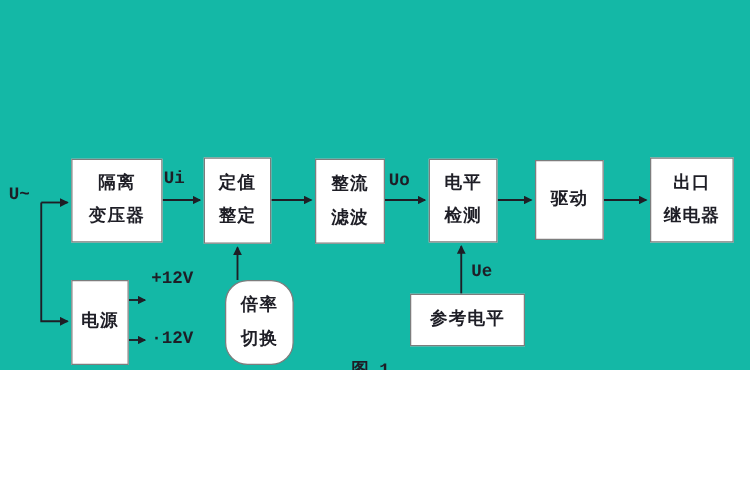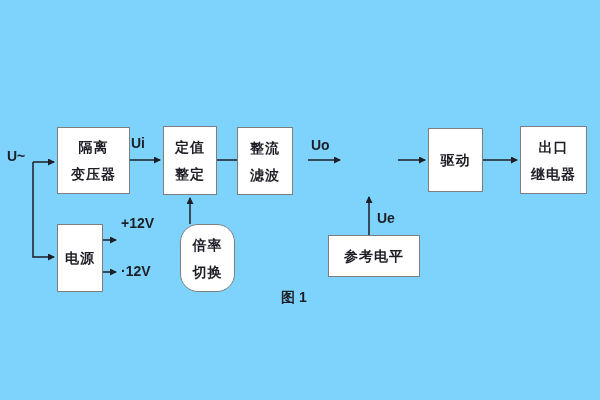--- a/index.html
+++ b/index.html
@@ -3,23 +3,23 @@
 <meta charset="utf-8">
 <style>
   html, body {
     margin: 0;
     padding: 0;
     background: #ffffff;
   }
   .canvas {
     position: relative;
     width: 600px;
-    height: 400px;
-    background: #7dd3fc;
-    font-family: Liberation Sans, sans-serif;
+    height: 296px;
+    background: #14b8a6;
+    font-family: Liberation Mono, monospace;
     overflow: hidden;
   }
   .wires {
     position: absolute;
     left: 0;
     top: 0;
     width: 600px;
     height: 400px;
   }
   .block {
@@ -44,21 +44,21 @@
     position: absolute;
     color: #1e1e26;
     font-size: 14px;
     font-weight: 600;
     line-height: 1;
     white-space: nowrap;
   }
   
   #b-isolation-transformer { left: 57px;  top: 127px; width: 73px; height: 67px; }
   #b-setpoint-setting      { left: 163px; top: 126px; width: 54px; height: 69px; text-align: center; }
-  #b-rectifier-filter      { left: 237px; top: 127px; width: 56px; height: 68px; }
+  #b-rectifier-filter      { left: 252px; top: 127px; width: 56px; height: 68px; }
   #b-level-detection       { left: 343px; top: 127px; width: 55px; height: 67px; }
   #b-driver                { left: 428px; top: 128px; width: 55px; height: 64px; }
   #b-output-relay          { left: 520px; top: 126px; width: 67px; height: 68px; }
   #b-power-supply          { left: 57px;  top: 224px; width: 46px; height: 68px; }
   #b-ratio-switch          { left: 180px; top: 224px; width: 55px; height: 68px; border-radius: 18px; }
   #b-reference-level       { left: 328px; top: 235px; width: 92px; height: 42px; }
   
   #l-input    { left: 7px;   top: 149px; }
   #l-ui       { left: 131px; top: 136px; }
   #l-uo       { left: 311px; top: 138px; }
@@ -99,20 +99,24 @@
   <div class="block" id="b-setpoint-setting">
     <span>定值</span>
     <span>整定</span>
   </div>
 
   <div class="block" id="b-rectifier-filter">
     <span>整流</span>
     <span>滤波</span>
   </div>
 
+  <div class="block" id="b-level-detection">
+    <span>电平</span>
+    <span>检测</span>
+  </div>
 
   <div class="block" id="b-driver">
     <span>驱动</span>
   </div>
 
   <div class="block" id="b-power-supply">
     <span>电源</span>
   </div>
 
   <div class="block" id="b-output-relay">

